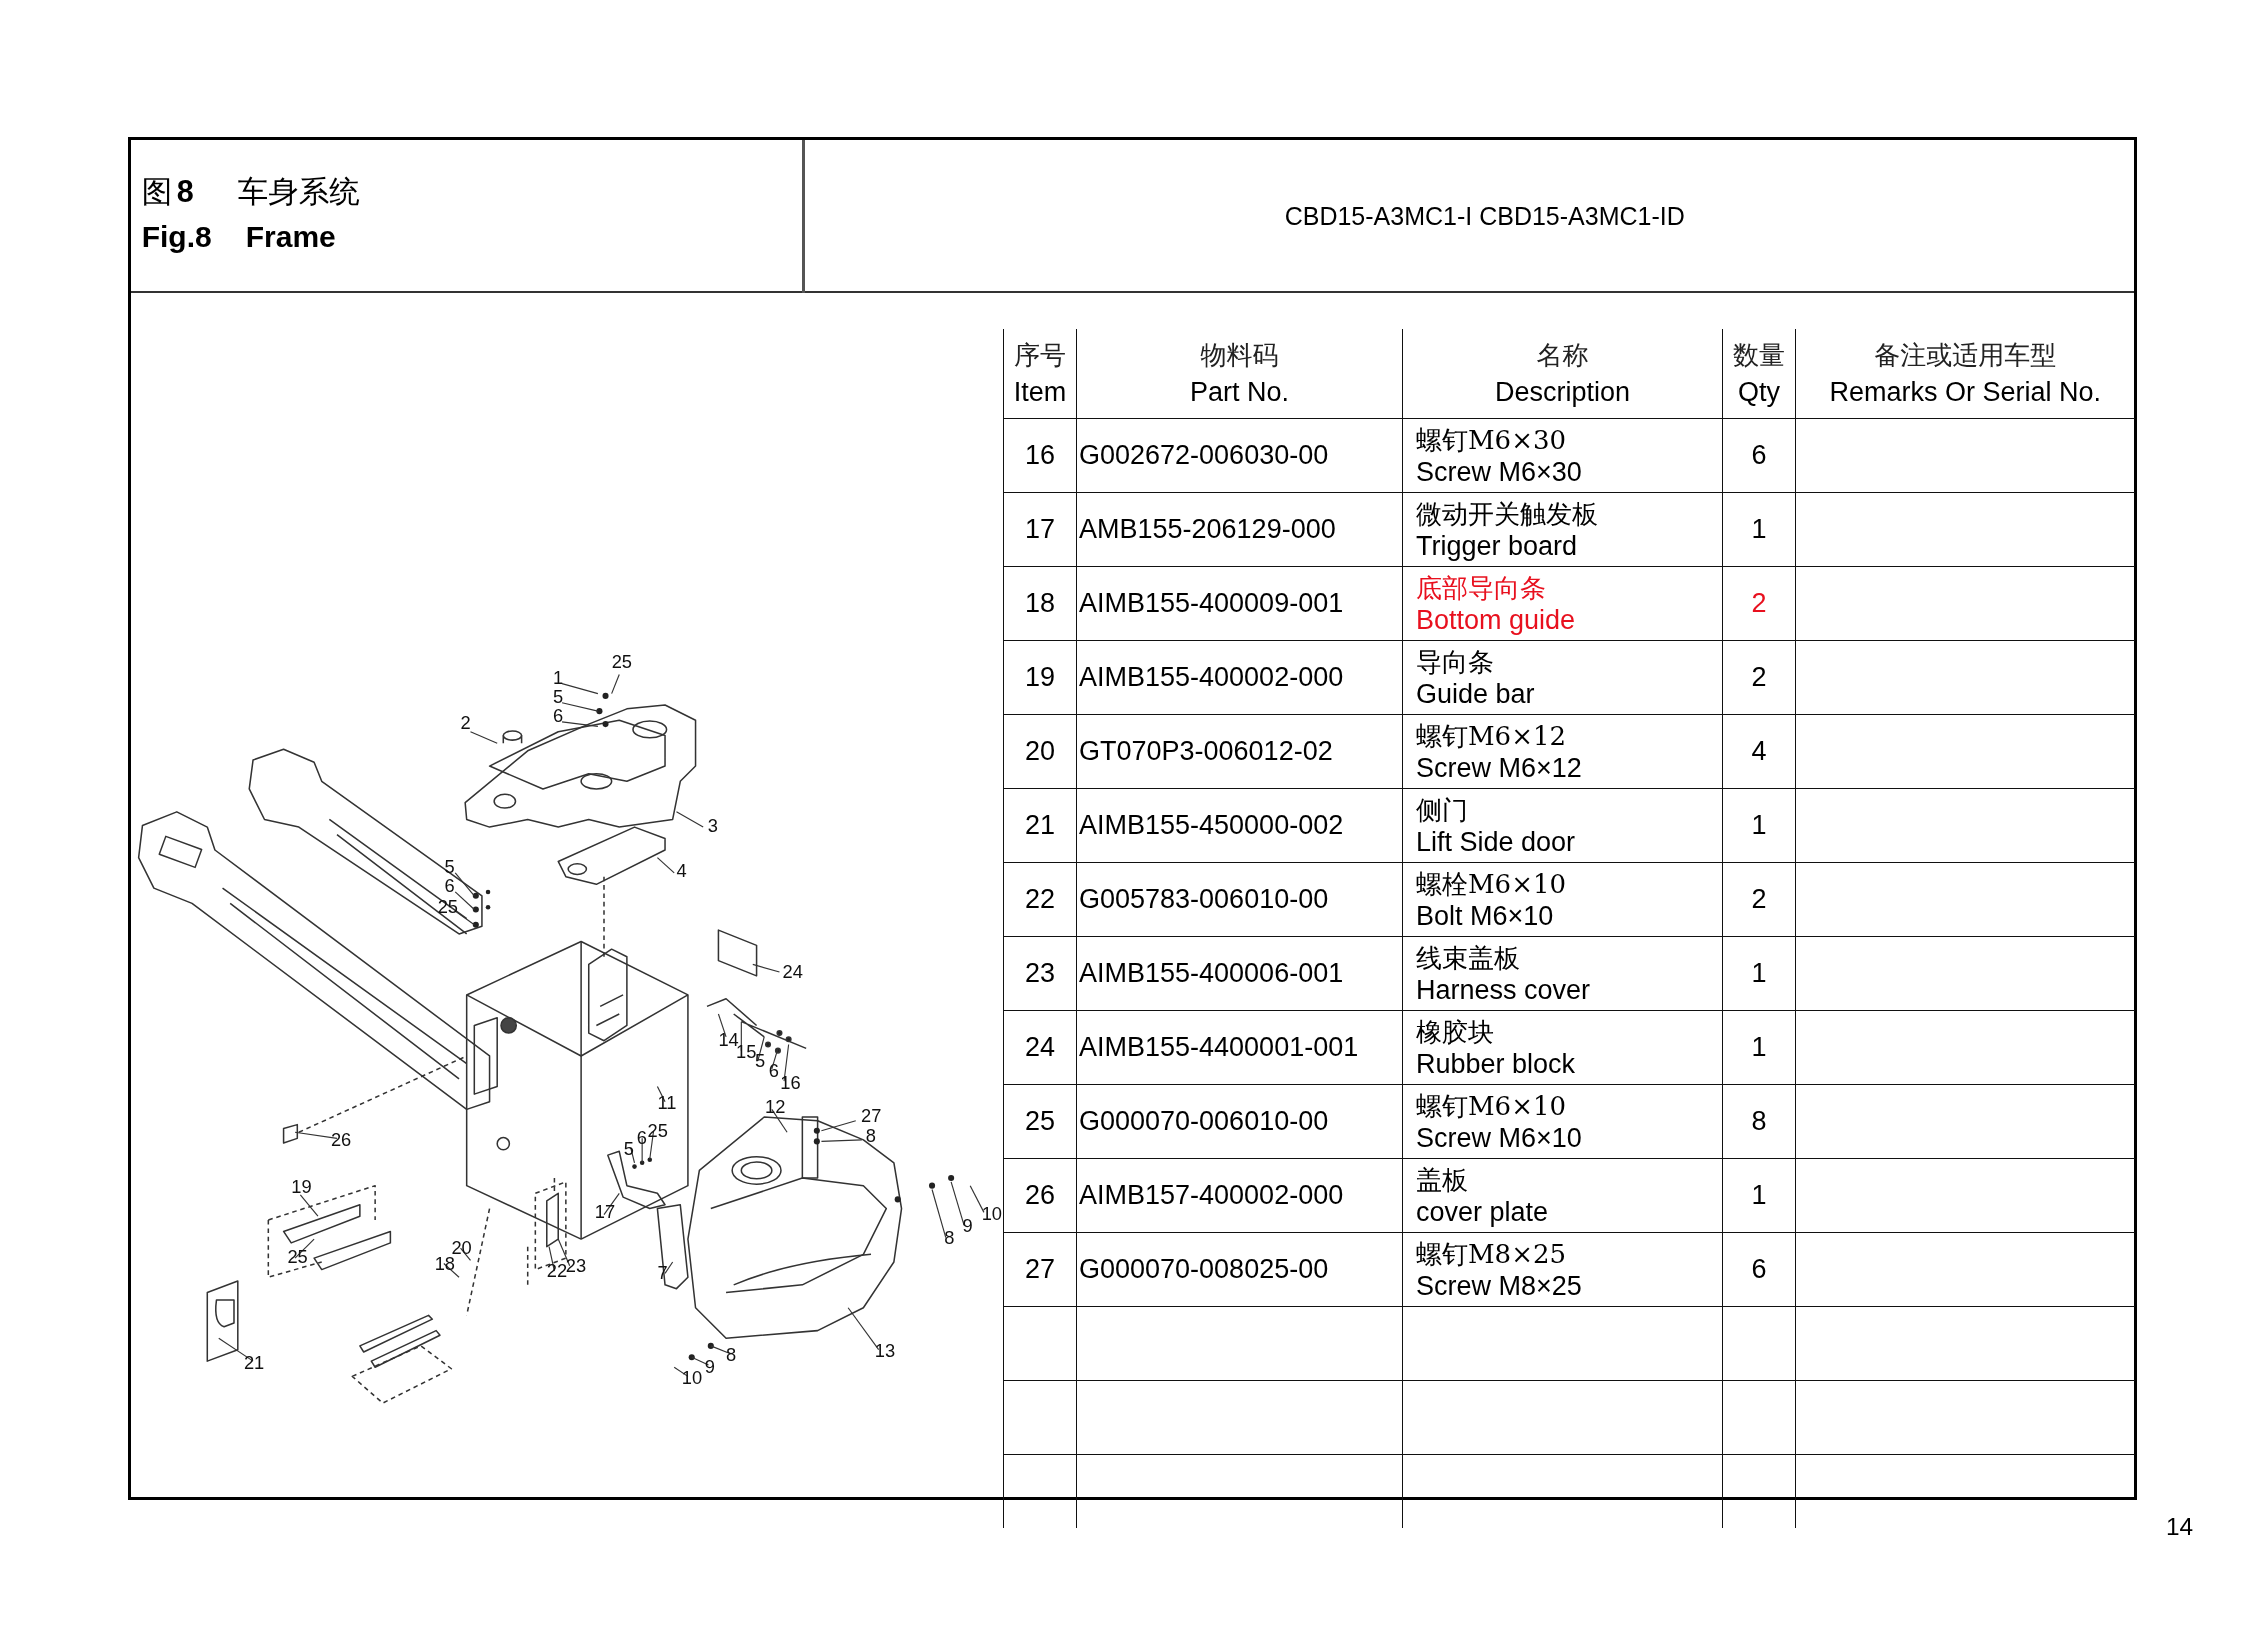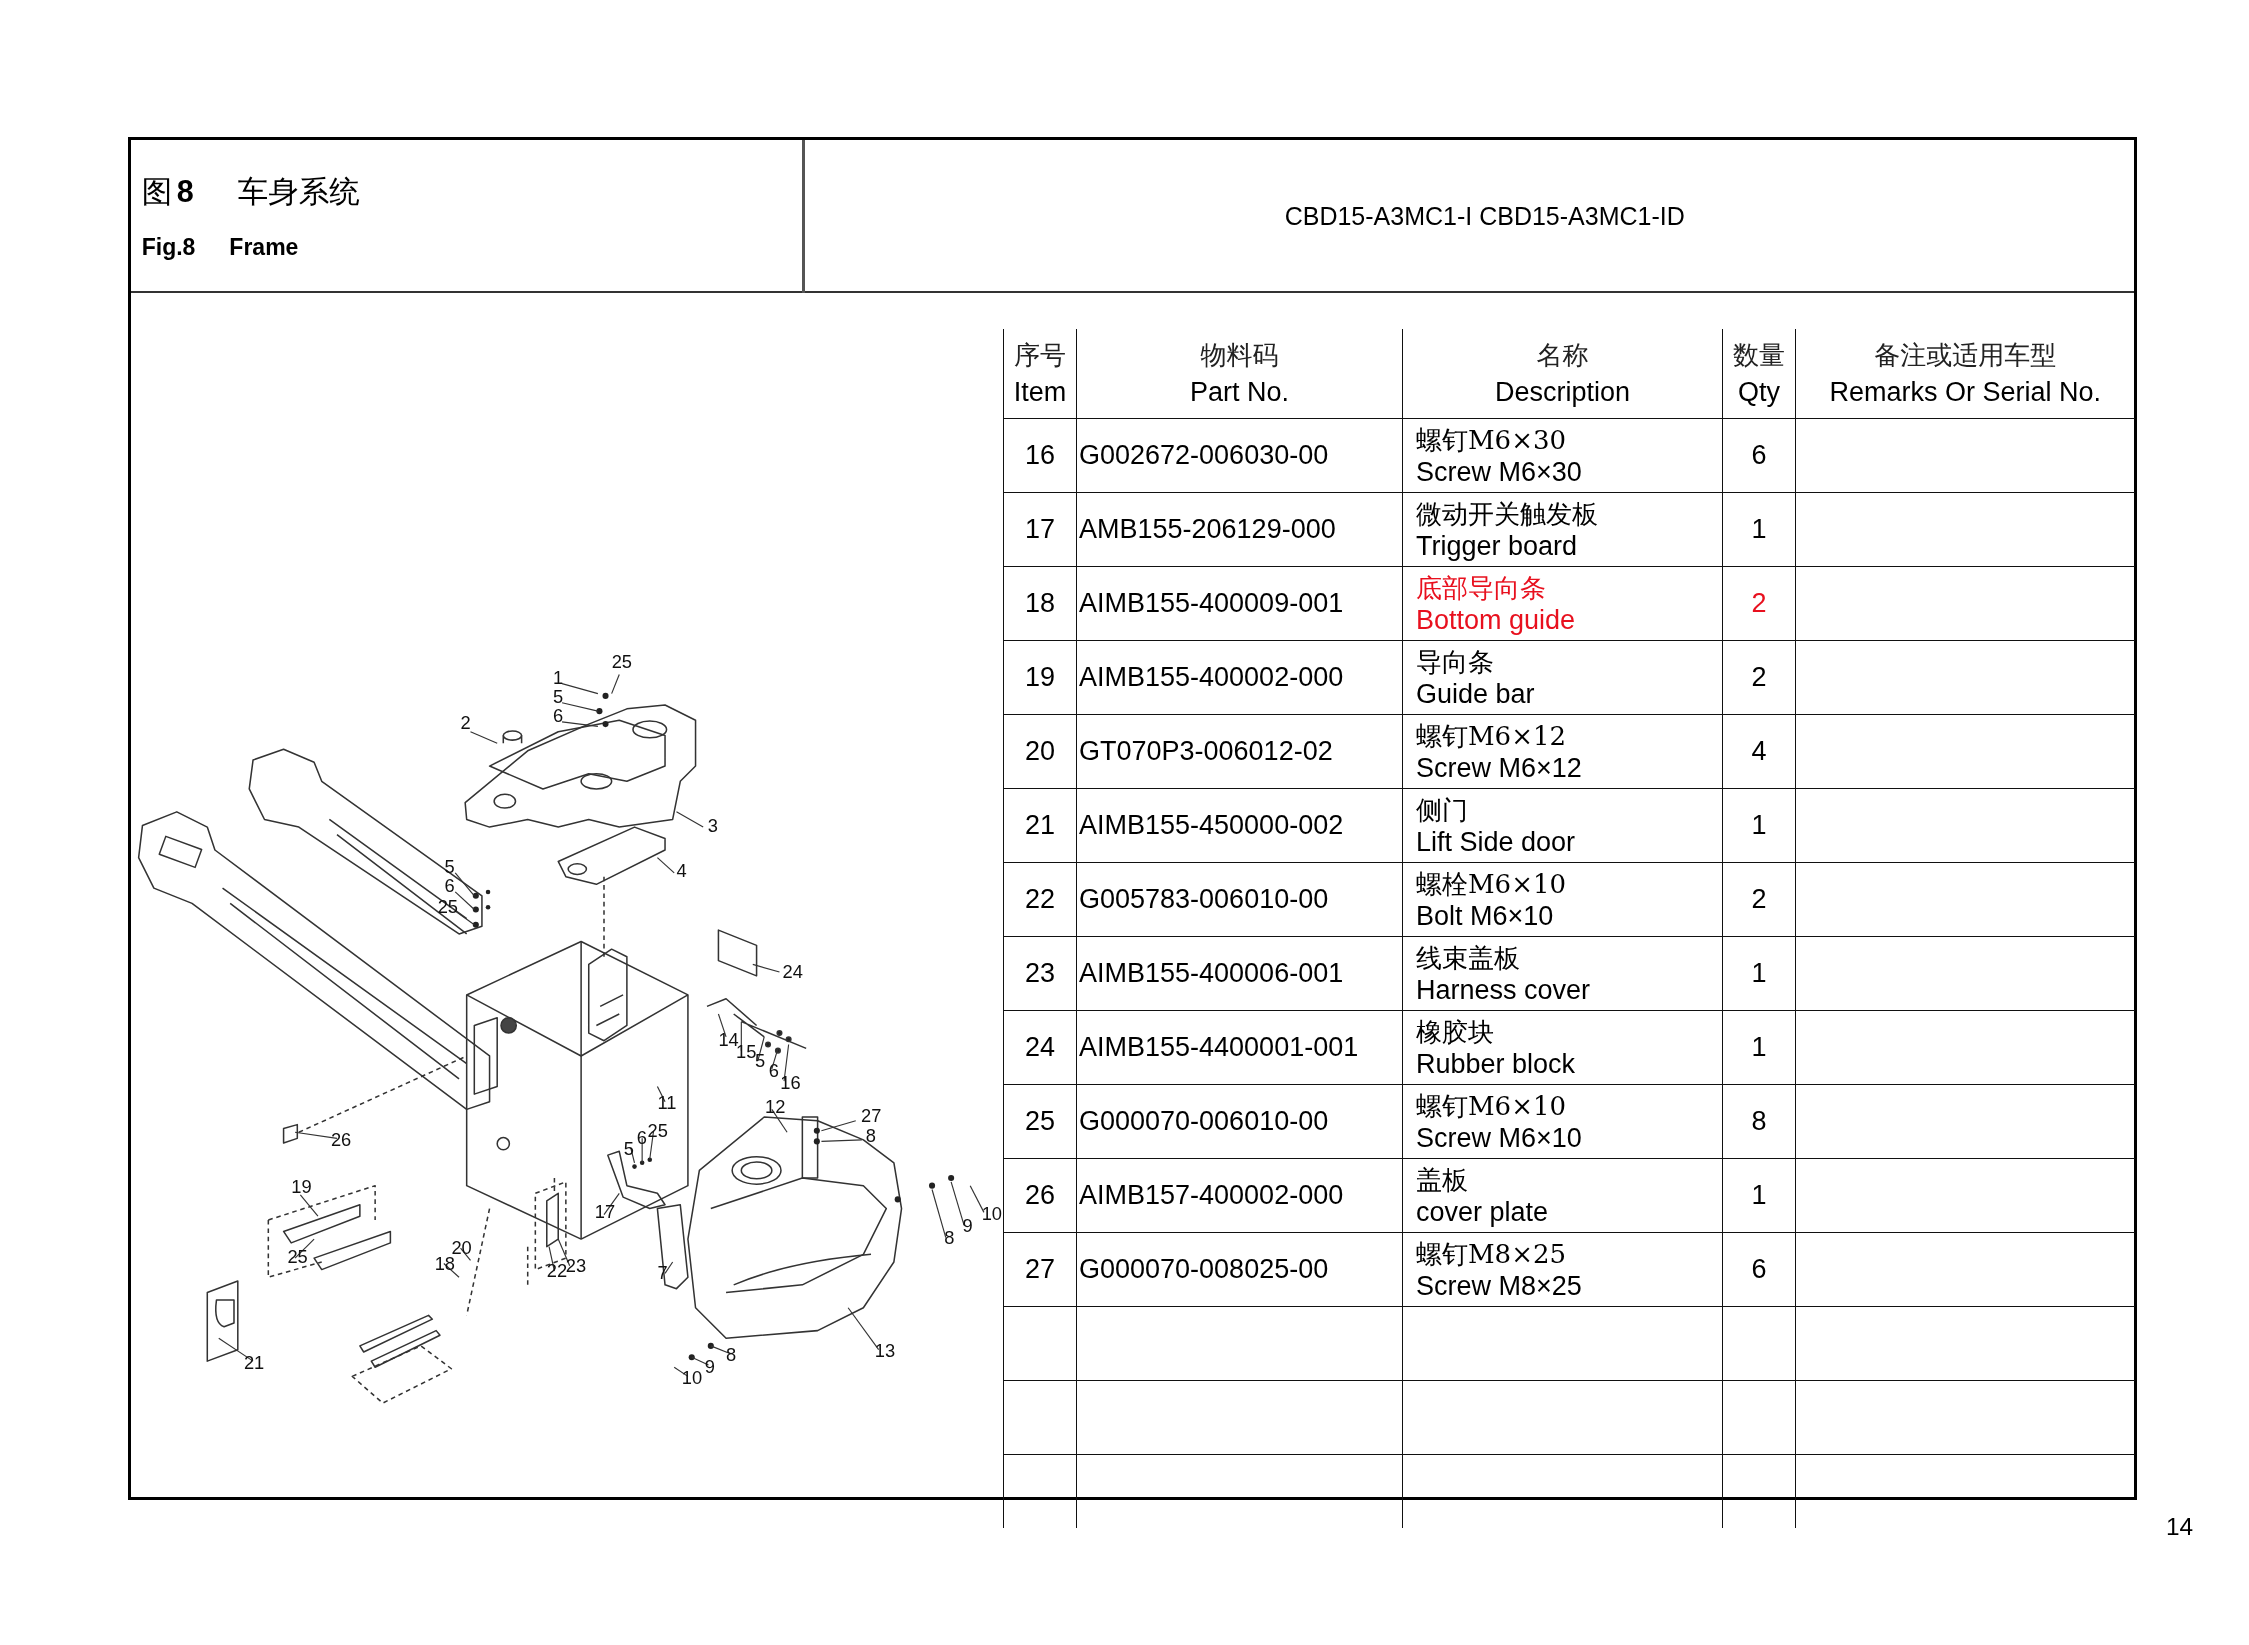--- a/index.html
+++ b/index.html
@@ -10,21 +10,21 @@
            border:3.8px solid #000; box-sizing:content-box; }
 
   
   .hdr { position:absolute; left:0; top:0; width:2003px; height:153px;
          border-bottom:2.3px solid #333; box-sizing:border-box; }
   .hdr-title { position:absolute; left:0; top:0; width:674px; height:153px;
                border-right:3.1px solid #555; box-sizing:border-box; }
   .t-cn { position:absolute; left:10.7px; top:32px; font-size:30.5px; font-family:"DejaVu Sans",sans-serif; }
   .t-cn .num { font-family:"Liberation Sans",sans-serif; font-weight:bold; margin-left:4.6px; }
   .t-cn .sys { margin-left:44px; }
-  .t-en { position:absolute; left:10.7px; top:94px; font-size:23px; font-weight:bold; }
+  .t-en { position:absolute; left:10.7px; top:80px; font-size:30px; font-weight:bold; }
   .t-en .frm { margin-left:34px; }
   .hdr-model { position:absolute; left:674px; top:0; right:0; height:153px;
                display:flex; align-items:center; justify-content:center;
                font-size:25px; padding-left:30.5px; box-sizing:border-box;border-radius:28px; }
 
   
   .diagram { position:absolute; left:0; top:153px; width:872px; height:1204px; }
   .diagram svg { position:absolute; left:0; top:0; }
 
   

